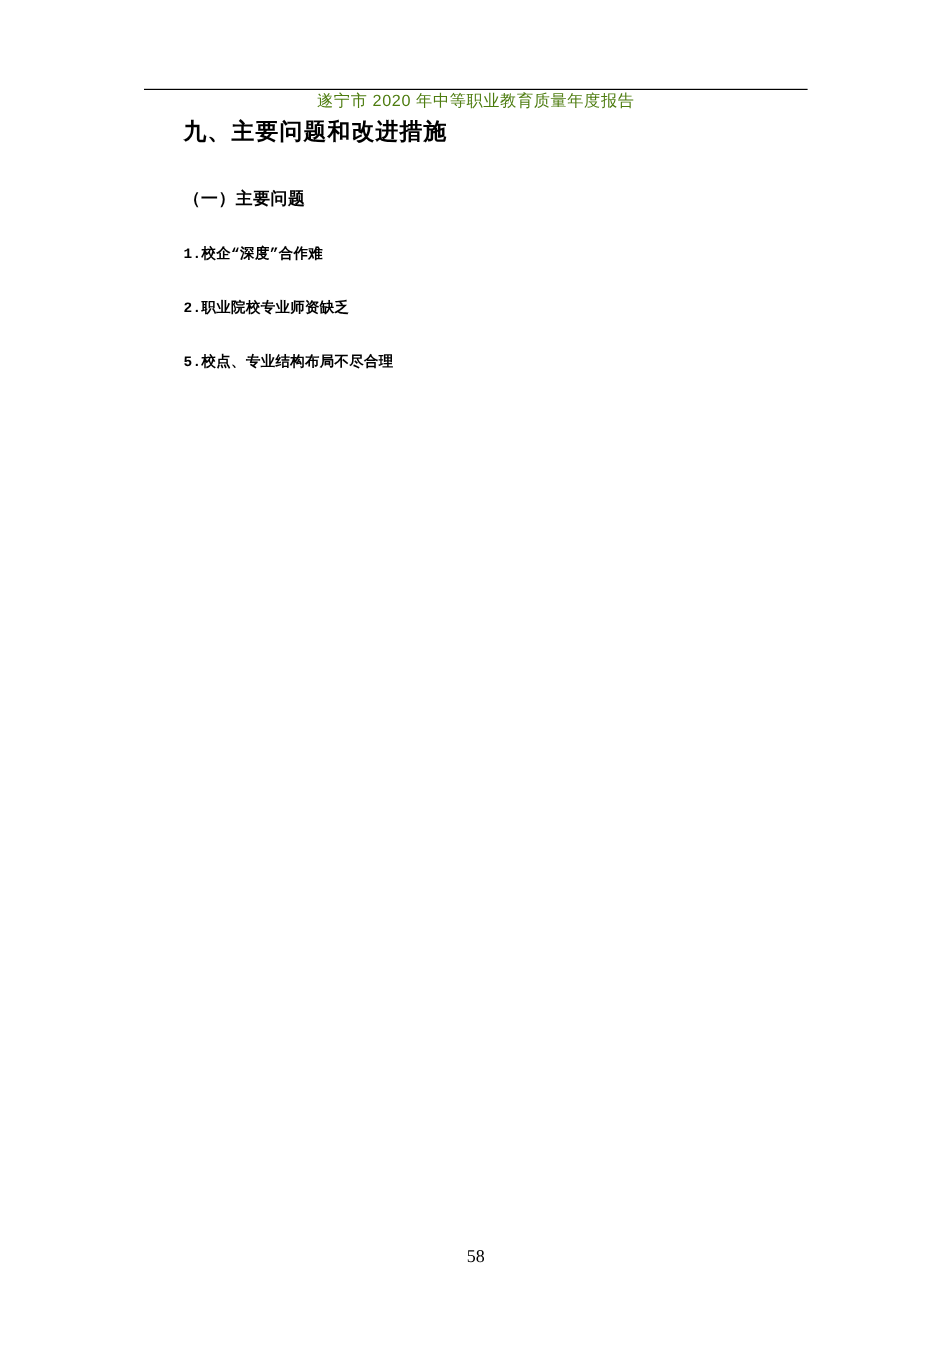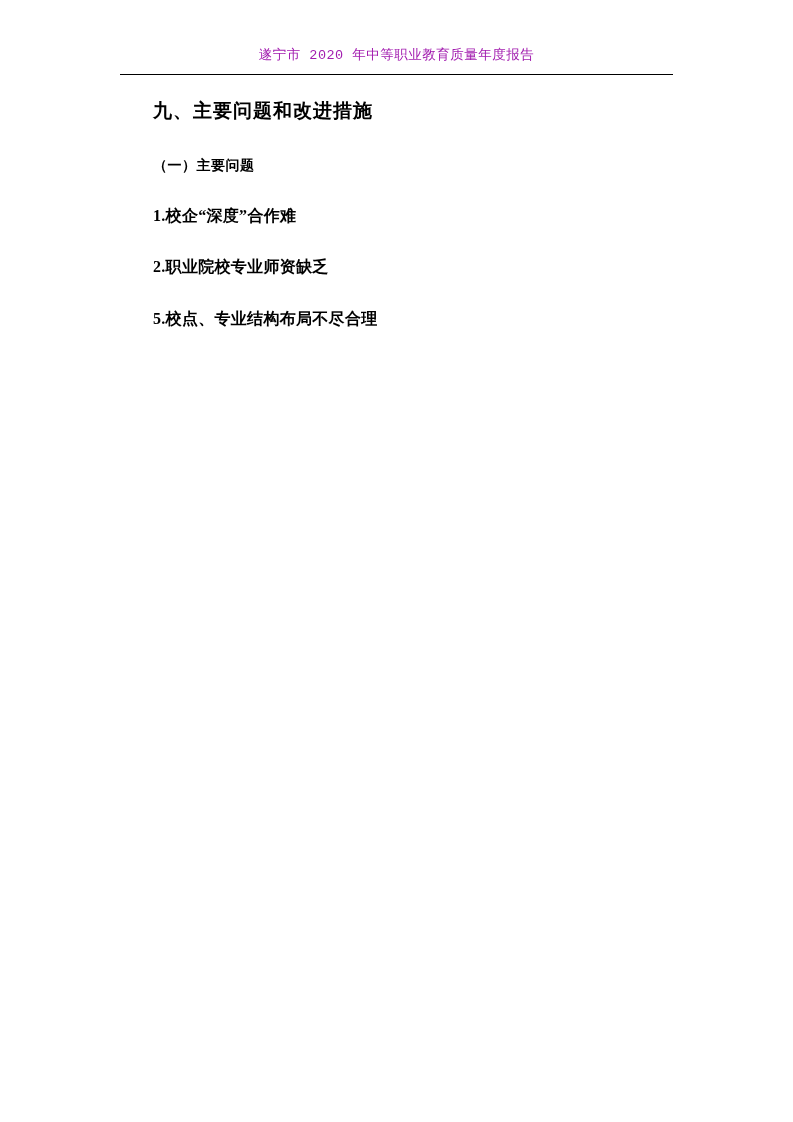--- a/index.html
+++ b/index.html
@@ -23,25 +23,26 @@
     position: relative;
   }
   .header {
     position: absolute;
     top: 46px;
     left: 120px;
     width: 553px;
     text-align: center;
   }
   .header-text {
-    font-family: Liberation Mono, monospace;
+    font-family: Liberation Sans, sans-serif;
     font-size: 13.5px;
     letter-spacing: 0.5px;
-    color: #a21caf;
+    color: #4d7c0f;
     display: block;
+    margin-top: 29px;
   }
   .header-rule {
     position: absolute;
     top: 74px;
     left: 120px;
     width: 553px;
     height: 1px;
     background: #000000;
   }
   .content {
@@ -62,22 +63,22 @@
   h2.sub-title {
     font-family: "Liberation Sans", "DejaVu Sans", sans-serif;
     font-size: 14px;
     font-weight: bold;
     margin: 28px 0 0 0;
     padding: 0 0 0 33px;
     line-height: 1.6;
     letter-spacing: 0.5px;
   }
   h3.item-title {
-    font-family: Liberation Serif, serif;
-    font-size: 16px;
+    font-family: Liberation Mono, monospace;
+    font-size: 12px;
     font-weight: bold;
     margin: 26px 0 0 0;
     padding: 0 0 0 33px;
     line-height: 1.6;
     letter-spacing: 0.3px;
   }
   p.body-text {
     font-family: "Liberation Serif", "DejaVu Serif", serif;
     font-size: 16.5px;
     line-height: 2.05;
@@ -115,14 +116,15 @@
     <h2 class="sub-title">（一）主要问题</h2>
 
     <h3 class="item-title">1.校企“深度”合作难</h3>
 
     <h3 class="item-title">2.职业院校专业师资缺乏</h3>
 
     <h3 class="item-title">5.校点、专业结构布局不尽合理</h3>
 
   </div>
 
+  <div class="page-number">58</div>
 
 </div>
 
 </body></html>

